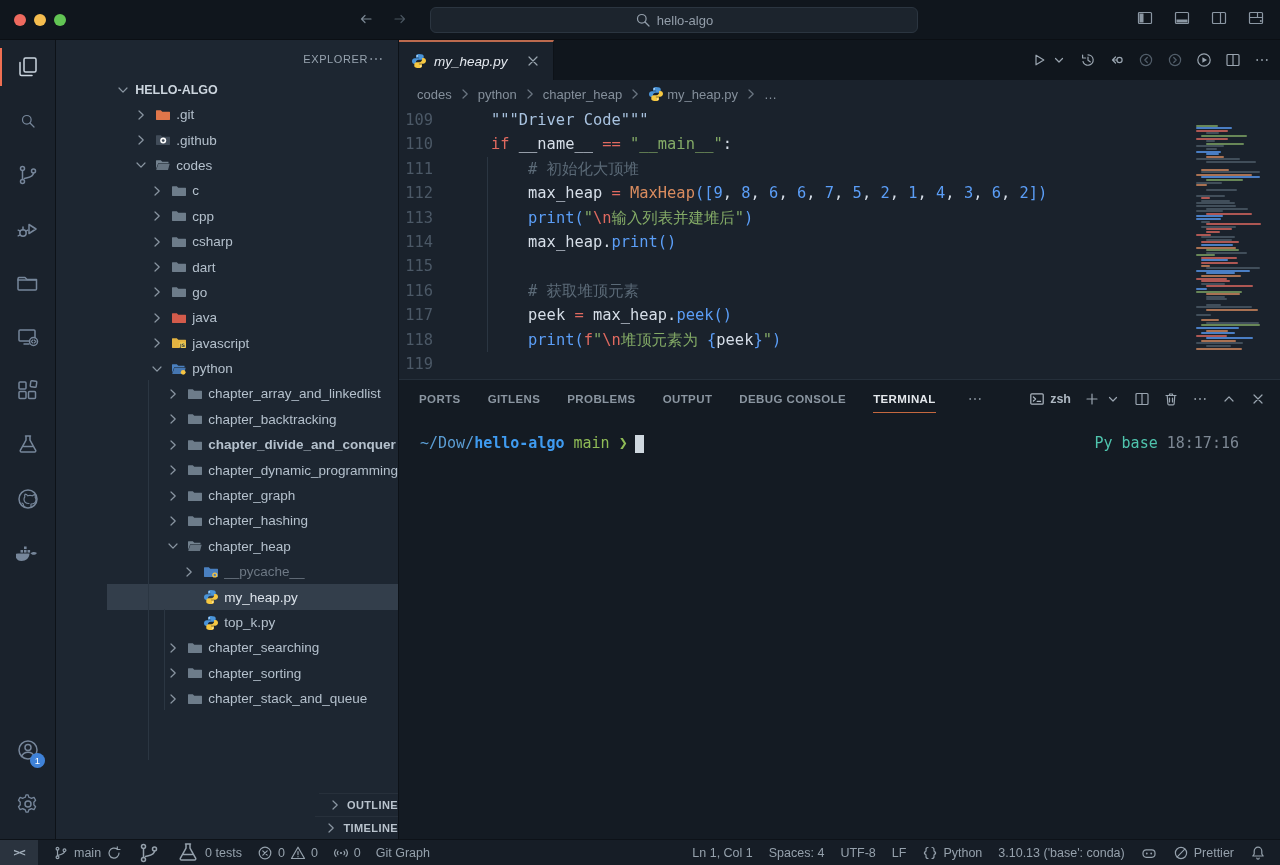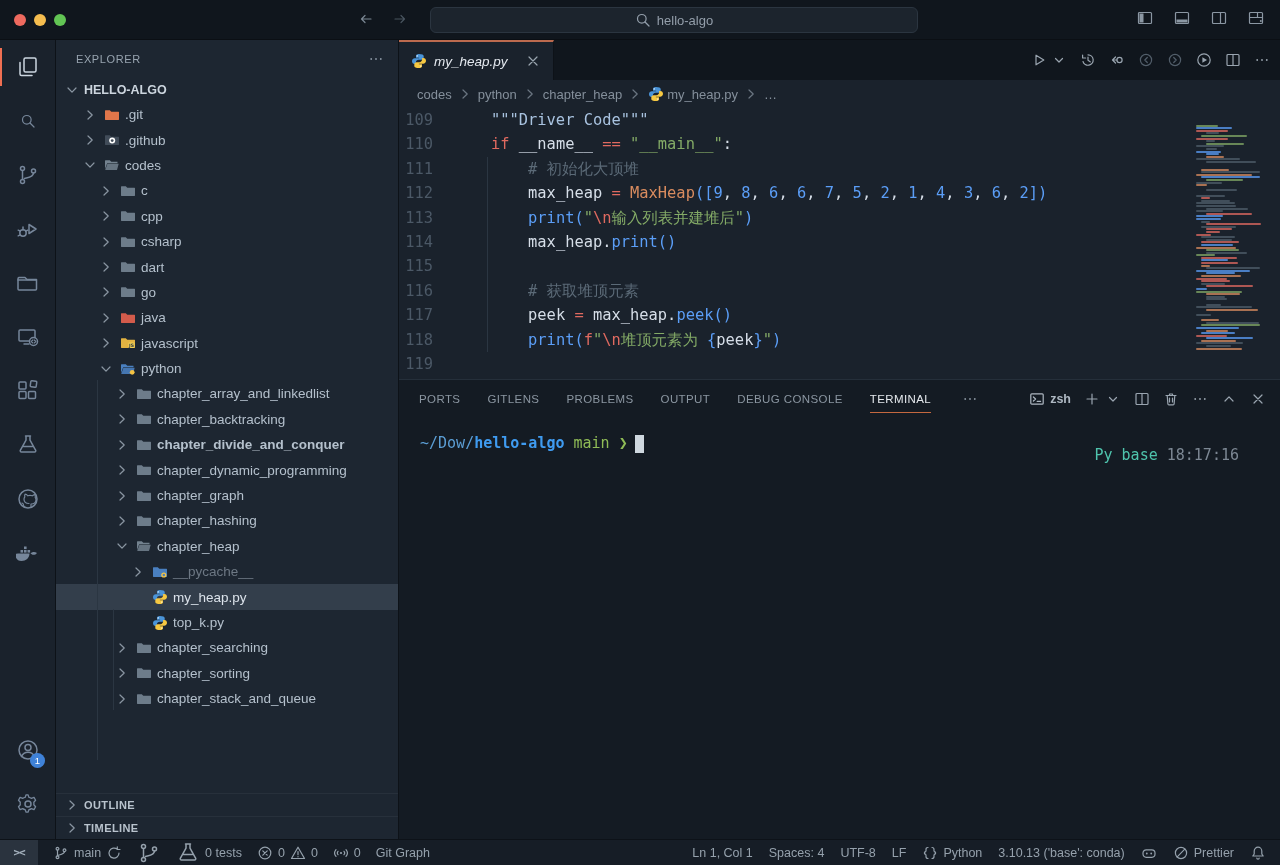--- a/index.html
+++ b/index.html
@@ -29,21 +29,21 @@
   .ab-group-top { flex:1; display:flex; flex-direction:column; }
   .ab-item { position:relative; height:54px; display:flex; align-items:center; justify-content:center;
     color:#76869a; cursor:pointer; }
   .ab-item.active { color:#ccd6e0; }
   .ab-item.active::before { content:""; position:absolute; left:0; top:8px; bottom:8px; width:2px; background:#ef6f52; }
   .ab-item .badge { position:absolute; right:10px; bottom:9px; min-width:15px; height:15px; border-radius:50%;
     background:#3f82d8; color:#fff; font-size:9.5px; display:flex; align-items:center; justify-content:center; }
   .ab-bottom { padding-bottom:8px; display:flex; flex-direction:column; }
 
   
-  .sidebar { width:343px; background:#1d2631; border-right:1px solid #0d1218; display:flex; flex-direction:column; position:relative; }
+  .sidebar { width:343px; background:#1d2631; border-right:1px solid #0d1218; display:flex; flex-direction:column; position:relative;align-items:flex-end; }
   .sb-header { height:37px; display:flex; align-items:center; padding:0 14px 0 20px; color:#98a4b0;
     font-size:11px; letter-spacing:.6px; }
   .sb-header .spacer{ flex:1; }
   .sb-header .icon { color:#8c98a4; }
   .tree { flex:1; overflow:hidden; position:relative; font-size:13.5px; color:#b4c0cc; }
   .tree-root { height:25px; display:flex; align-items:center; gap:4px; padding-left:8px;
     font-weight:bold; font-size:12.5px; color:#ccd5de; }
   .tree-row { height:25.4px; display:flex; align-items:center; gap:5px; cursor:pointer; white-space:nowrap; }
   .tree-row.selected { background:#333e4b; color:#dbe2ea; }
   .tree-row.dim .label { color:#6d7884; }
@@ -73,31 +73,31 @@
   .tk-var{ color:#d6dee8; } .tk-kw{ color:#e06a60;margin-top:36px; } .tk-str{ color:#83aa66; }
   .tk-doc{ color:#a9c3e0; } .tk-fn{ color:#5b9ef7; } .tk-num{ color:#5b9ef7; }
   .tk-cls{ color:#d98c5f; } .tk-cmt{ color:#5b6a77; }
   .minimap { position:absolute; right:10px; top:14px; width:74px; height:234px; }
   .minimap div { height:2px; margin-bottom:0.6px; border-radius:1px; }
 
   
   .panel { height:460px; background:#141b23; border-top:1px solid #252f3a; display:flex; flex-direction:column; }
   .panel-header { height:38px; display:flex; align-items:center; padding:0 12px 0 20px; position:relative; }
   .p-tabs { display:flex; gap:27px; align-items:center; }
-  .p-tab { font-size:11.5px; letter-spacing:.4px; color:#8b96a1; height:38px; display:flex; align-items:center; position:relative; cursor:pointer; }
+  .p-tab { font-size:11.5px; letter-spacing:.4px; color:#8b96a1; height:38px; display:flex; align-items:center; position:relative; cursor:pointer;font-weight:bold; }
   .p-tab.active { color:#e4e8ec; }
   .p-tab.active::after { content:""; position:absolute; left:0; right:0; bottom:5px; height:1px; background:#c4683f; }
   .p-tabs .icon { color:#8b96a1; margin-left:4px; }
   .panel-actions { position:absolute; right:14px; top:0; height:38px; display:flex; align-items:center; gap:13px; color:#9aa5b0; font-size:12.5px; }
   .panel-actions .zsh { display:flex; align-items:center; gap:5px; font-weight:bold; color:#aeb8c2; }
   .panel-actions .tight { margin-left:-8px; }
   .terminal { flex:1; position:relative; font-family:"DejaVu Sans Mono","DejaVu Sans",monospace; font-size:15px; padding:16px 0 0 21px; }
   .t-cyan{ color:#5c9fd6; } .t-blue{ color:#3f9bf0; font-weight:bold; } .t-green{ color:#8fbb56; }
   .cursor { display:inline-block; width:9px; height:18px; background:#cfd8df; vertical-align:middle; margin-left:7px; }
-  .t-right { position:absolute; right:41px; top:16px;margin-top:12px; }
+  .t-right { position:absolute; right:41px; top:16px; }
   .t-teal{ color:#4fc4ad; } .t-gray{ color:#7d8894; }
 
   
   .statusbar { height:26px; background:#161d26; border-top:1px solid #0d1218; display:flex; align-items:center;
     color:#95a1ac; font-size:12.5px; }
   .sb-left { display:flex; align-items:center; gap:15px; flex:1; }
   .sb-right { display:flex; align-items:center; gap:16px; padding-right:14px; }
   .st-item { display:flex; align-items:center; gap:5px; cursor:pointer; white-space:nowrap; }
   .st-remote { width:38px; height:26px; background:#2a333e; color:#a5b2be; display:flex; align-items:center; justify-content:center;
     font-family:"DejaVu Sans Mono",monospace; font-size:11px; font-weight:bold; letter-spacing:-1px; }

